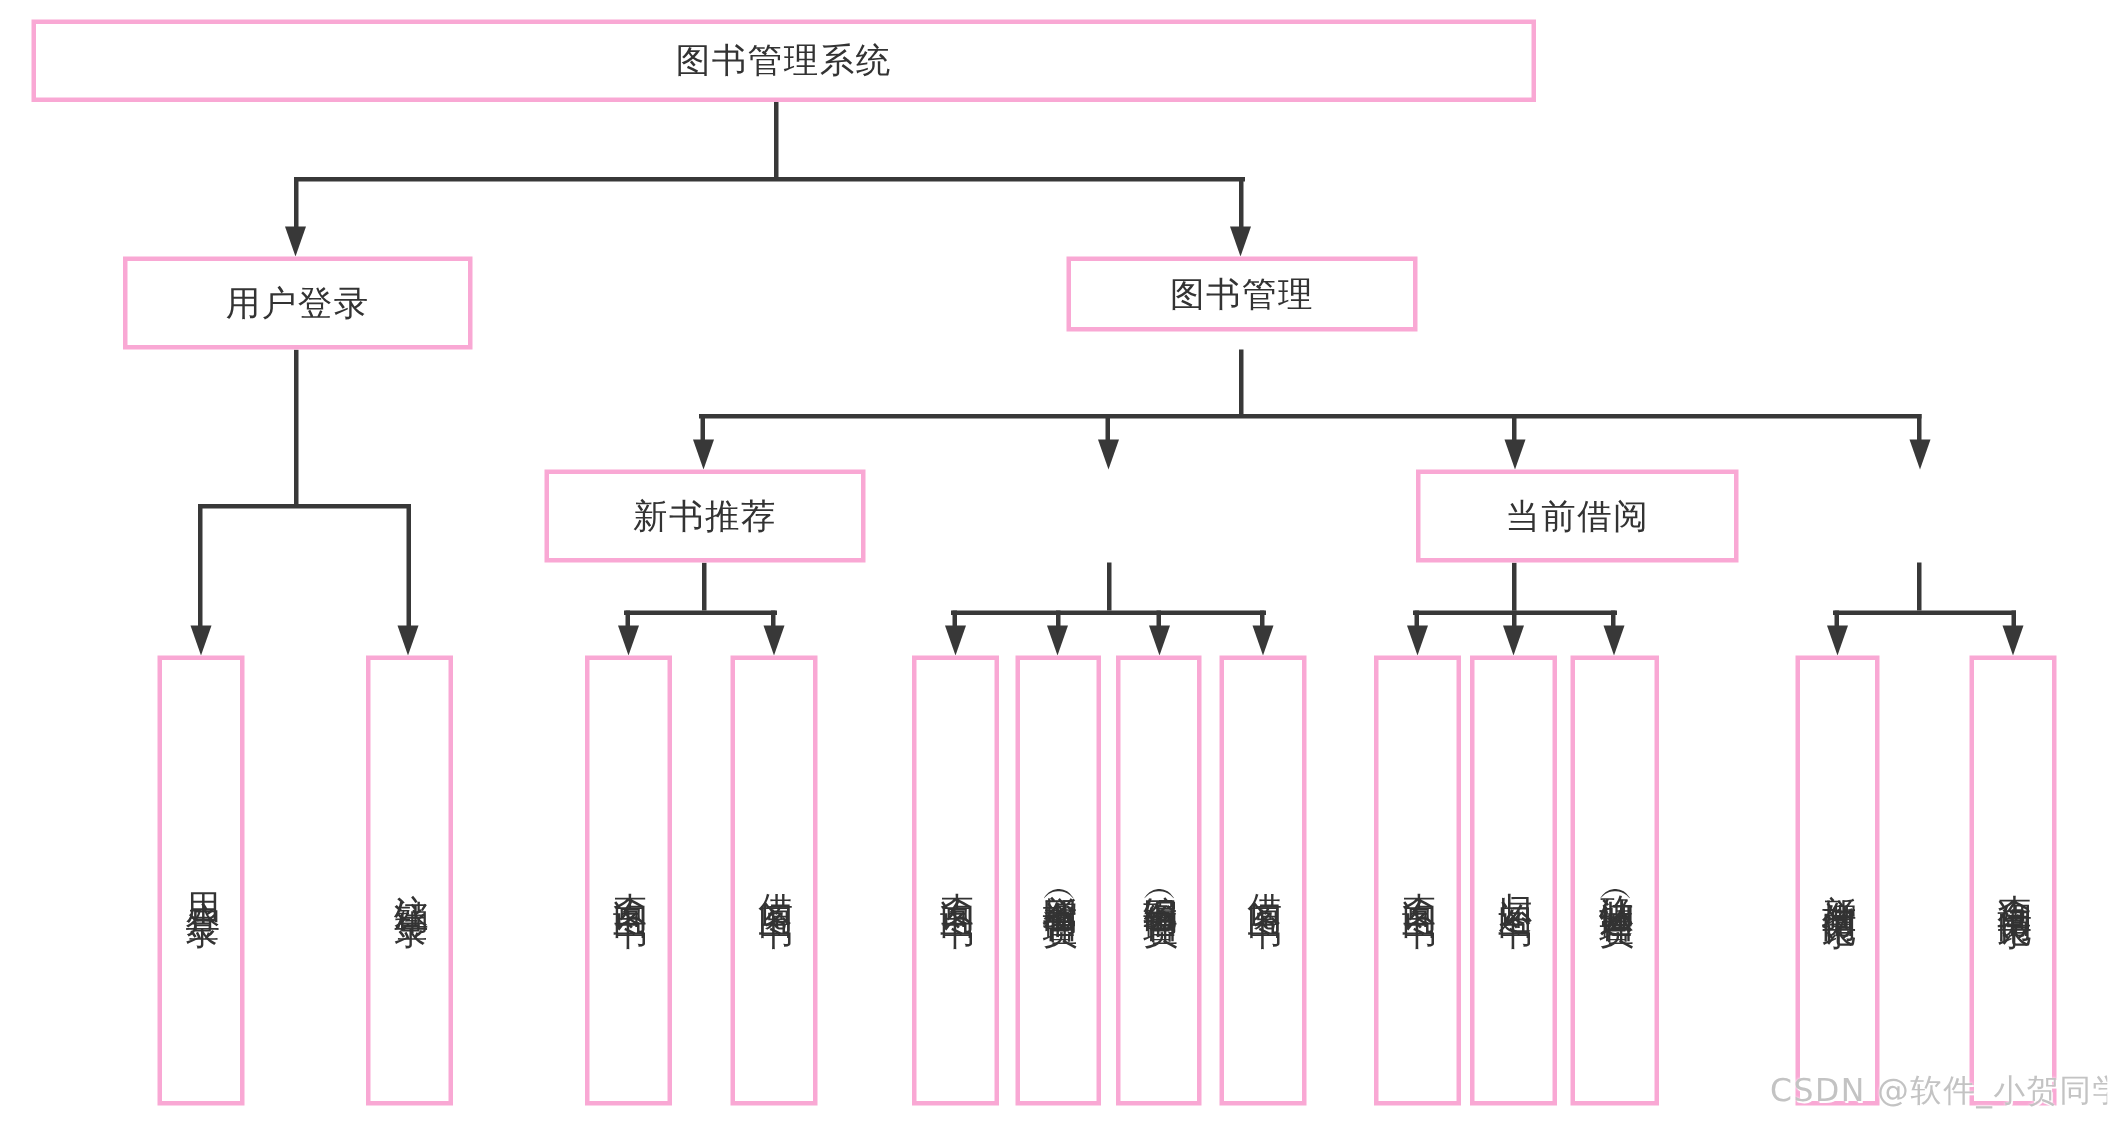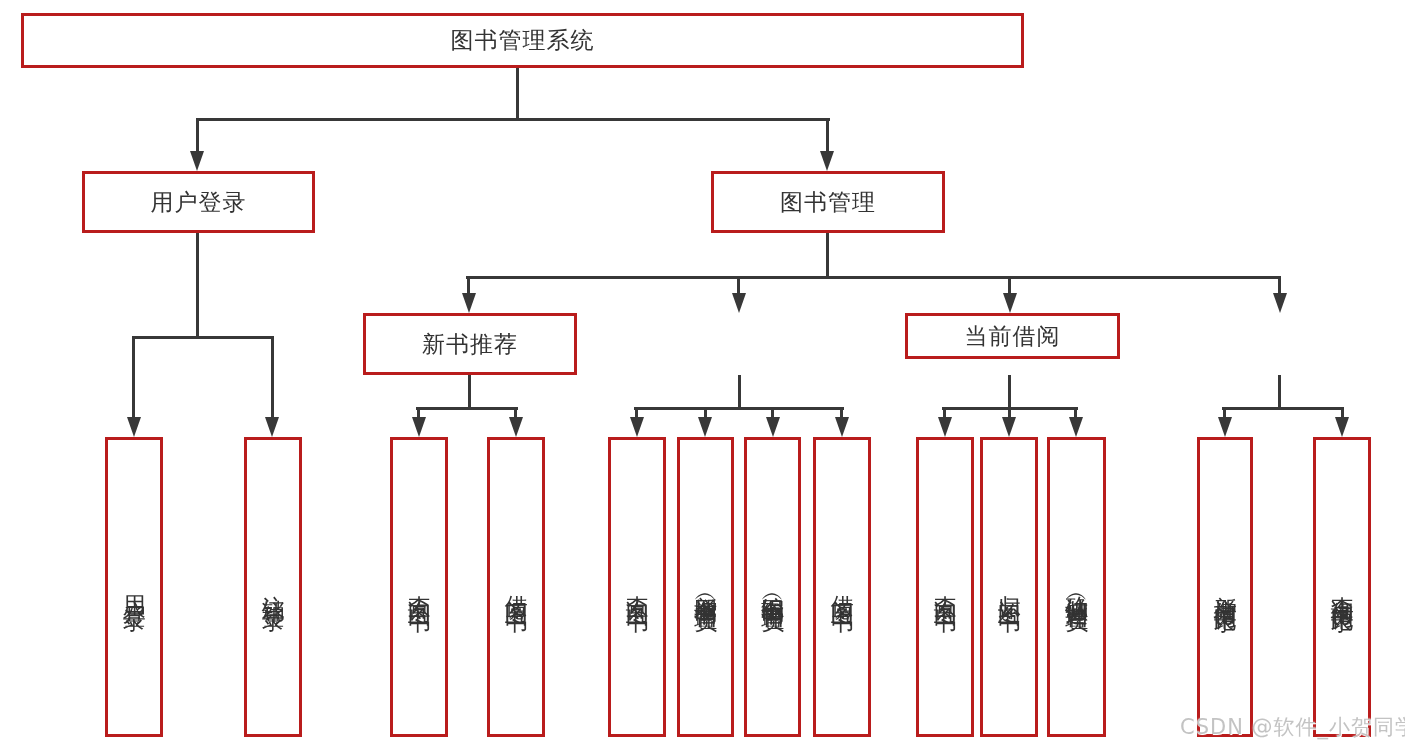--- a/index.html
+++ b/index.html
@@ -7,21 +7,21 @@
     position: relative;
     width: 1405px;
     height: 747px;
     background: #ffffff;
     font-family: "DejaVu Sans", "Liberation Sans", sans-serif;
     overflow: hidden;
   }
   .box {
     position: absolute;
     box-sizing: border-box;
-    border: 3px solid #b91c1c;
+    border: 3px solid #f9a8d4;
     background: #ffffff;
     display: flex;
     align-items: center;
     justify-content: center;
     color: #333333;
   }
   .box.h { font-size: 23px; letter-spacing: 1px; white-space: nowrap; }
   .box.v .vtext {
     writing-mode: vertical-rl;
     text-orientation: mixed;
@@ -110,24 +110,24 @@
   <div class="vline" style="left:1278px; top:375px; height:32px;"></div>
   <div class="hline" style="left:1222px; top:407px; width:122px;"></div>
   <div class="vline" style="left:1223px; top:407px; height:14px;"></div>
   <div class="arrow" style="left:1218px; top:417px;"></div>
   <div class="vline" style="left:1341px; top:407px; height:14px;"></div>
   <div class="arrow" style="left:1335px; top:417px;"></div>
 
   <div class="box h" style="left:21px; top:13px; width:1003px; height:55px;">图书管理系统</div>
 
   <div class="box h" style="left:82px; top:171px; width:233px; height:62px;">用户登录</div>
-  <div class="box h" style="left:711px; top:171px; width:234px; height:62px;">图书管理</div>
+  <div class="box h" style="left:711px; top:171px; width:234px; height:50px;">图书管理</div>
 
   <div class="box h" style="left:363px; top:313px; width:214px; height:62px;">新书推荐</div>
-  <div class="box h" style="left:905px; top:313px; width:215px; height:46px;">当前借阅</div>
+  <div class="box h" style="left:944px; top:313px; width:215px; height:62px;">当前借阅</div>
 
   <div class="box v" style="left:105px; top:437px; width:58px; height:300px;">
     <span class="vtext">用户登录</span>
   </div>
   <div class="box v" style="left:244px; top:437px; width:58px; height:300px;">
     <span class="vtext">注销登录</span>
   </div>
 
   <div class="box v" style="left:390px; top:437px; width:58px; height:300px;">
     <span class="vtext">查询图书</span>

